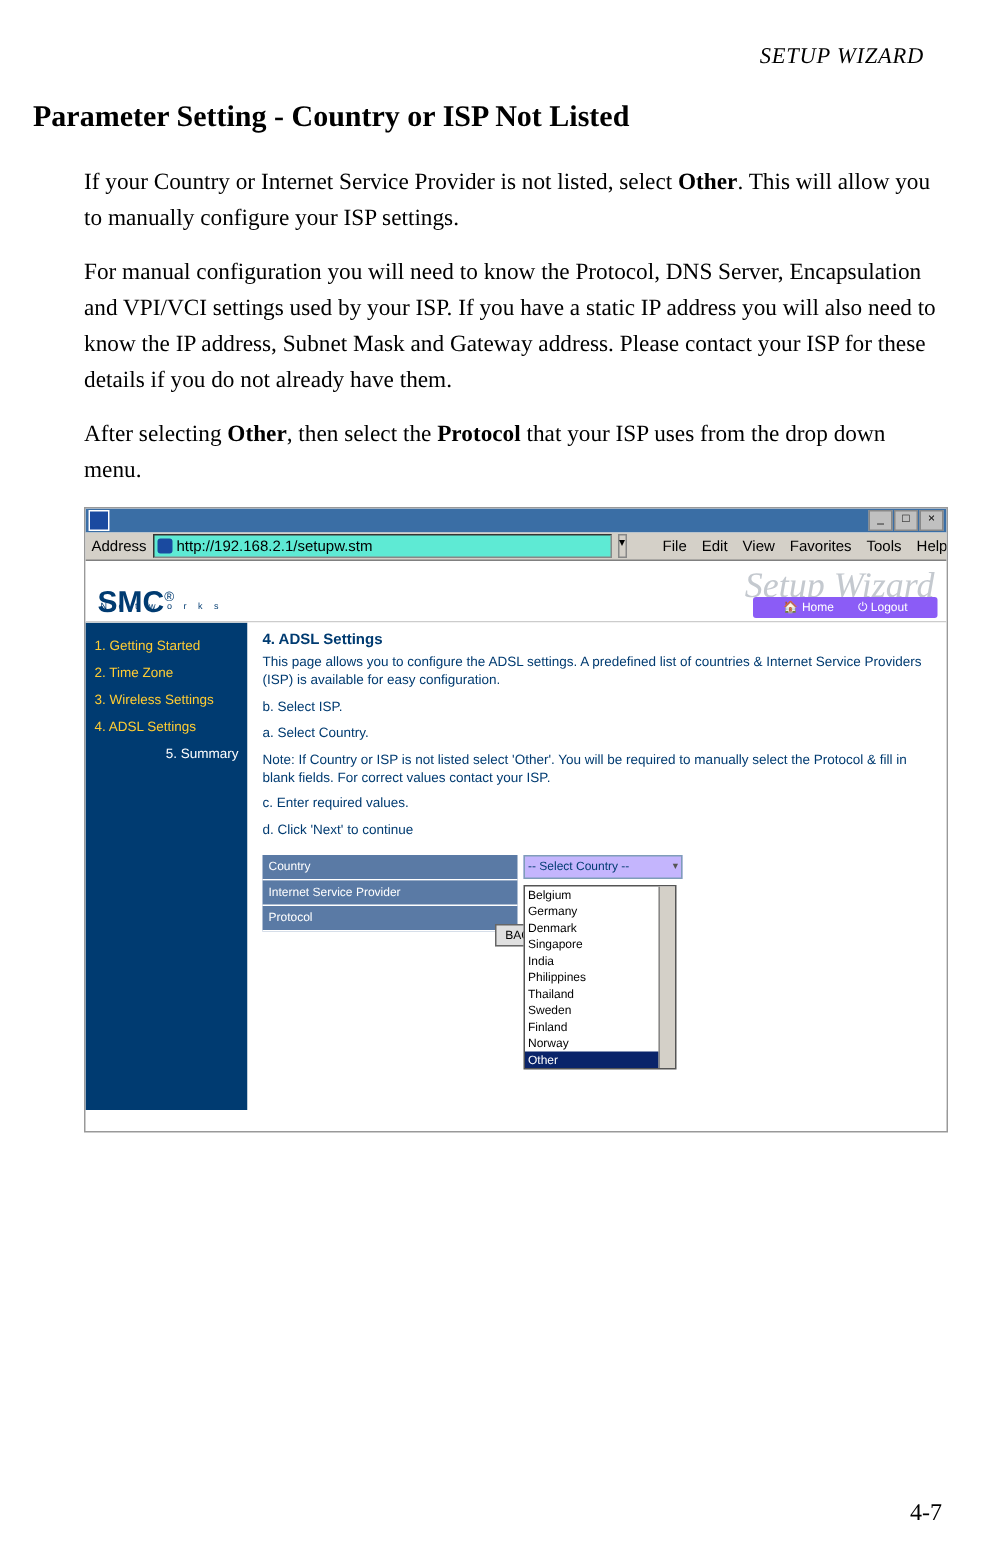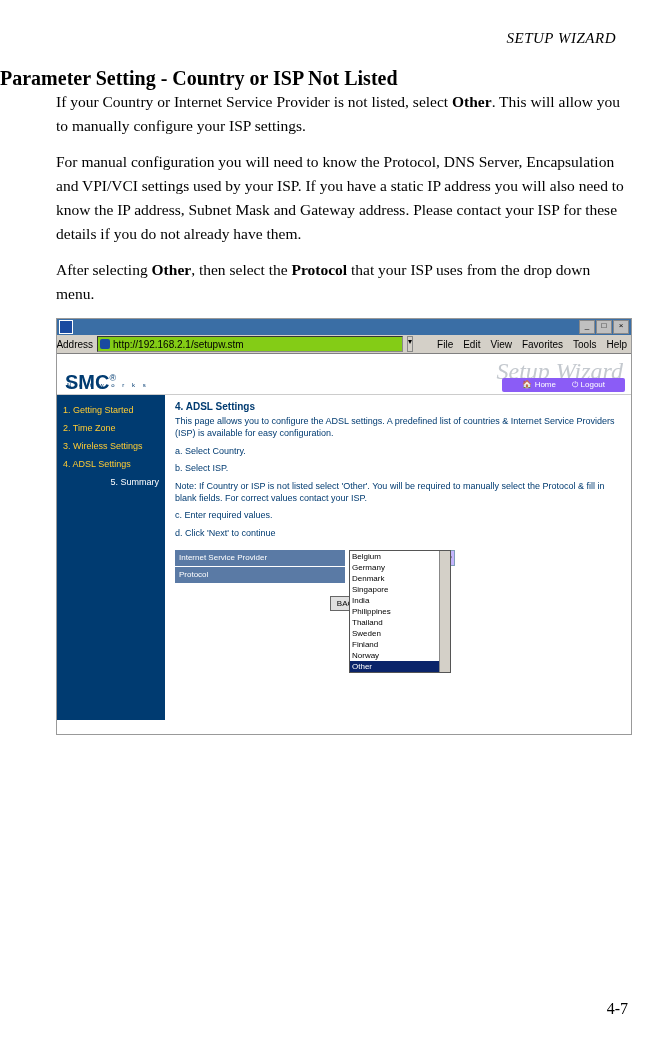--- a/index.html
+++ b/index.html
@@ -23,21 +23,22 @@
     font-family: Georgia, serif;
     font-size: 15px;
     padding-right: 10px;
     margin-bottom: 20px;
     letter-spacing: 0.5px;
   }
   .heading {
     font-family: Georgia, serif;
     font-weight: bold;
     font-size: 20px;
-    margin: 8px 0 0 0;
+    margin: 8px 0 20px 0;
+    padding-left: 22px;
   }
   .body-text {
     margin-left: 56px;
     font-size: 15.5px;
     line-height: 1.55;
     margin-bottom: 12px;
   }
   .body-text p { margin: 0; }
   .screenshot {
     margin-left: 56px;
@@ -89,26 +90,25 @@
   }
   .addrbar {
     height: 18px;
     background: #d4d0c8;
     border-bottom: 1px solid #808080;
     display: flex;
     align-items: center;
     font-size: 10px;
     padding: 0 4px;
     gap: 4px;
-    justify-content: flex-end;
   }
   .addrbar .addr-input {
     flex: 0 0 300px;
     height: 14px;
-    background: #84cc16;
+    background: #5eead4;
     border: 1px inset #888;
     padding: 0 2px;
     display: flex;
     align-items: center;
     gap: 3px;
   }
   .addrbar .addr-input .e-icon {
     width: 10px; height: 10px; background: #1a4aa0; border-radius: 2px;
   }
   .addrbar .down-arrow {
@@ -213,21 +213,21 @@
     background:#c4b5fd;
     font-size:8px;
     padding:0 2px;
     line-height:12px;
     margin-bottom:2px;
     display:flex; align-items:center; justify-content:space-between;
   }
   .form-ctrls .sel .arrow { font-size:7px; color:#555; }
   .dropdown {
     position:absolute;
-    top:0; left:4px;
+    top:20px; left:4px;
     width:100px;
     background:#fff;
     border:1px solid #555;
     font-size:8px;
     z-index: 5;
   }
   .dropdown .opt { padding:0 2px; height:11px; line-height:11px; color:#000;}
   .dropdown .opt.selected { background:#0a246a; color:#fff; }
   .dropdown .scrollbar {
     position:absolute; right:0; top:0; bottom:0; width:10px;
@@ -323,28 +323,29 @@
         <div class="item">1. Getting Started</div>
         <div class="item">2. Time Zone</div>
         <div class="item">3. Wireless Settings</div>
         <div class="item">4. ADSL Settings</div>
         <div class="item" style="color:#fff;text-align:right;">5. Summary</div>
       </div>
 
       <div class="main">
         <div class="mh">4. ADSL Settings</div>
         <p>This page allows you to configure the ADSL settings. A predefined list of countries &amp; Internet Service Providers (ISP) is available for easy configuration.</p>
+        <p>b. Select ISP.</p>
         <p>a. Select Country.</p>
-        <p>b. Select ISP.</p>
         <p>Note: If Country or ISP is not listed select 'Other'. You will be required to manually select the Protocol &amp; fill in blank fields. For correct values contact your ISP.</p>
         <p>c. Enter required values.</p>
         <p>d. Click 'Next' to continue</p>
 
         <div class="form-area">
           <div class="form-labels">
+            <div class="row">Country</div>
             <div class="row">Internet Service Provider</div>
             <div class="row">Protocol</div>
           </div>
           <div class="form-ctrls">
             <div class="sel">
               <span>-- Select Country --</span>
               <span class="arrow">▾</span>
             </div>
             <div class="sel" style="visibility:hidden;">
                 <span></span>

